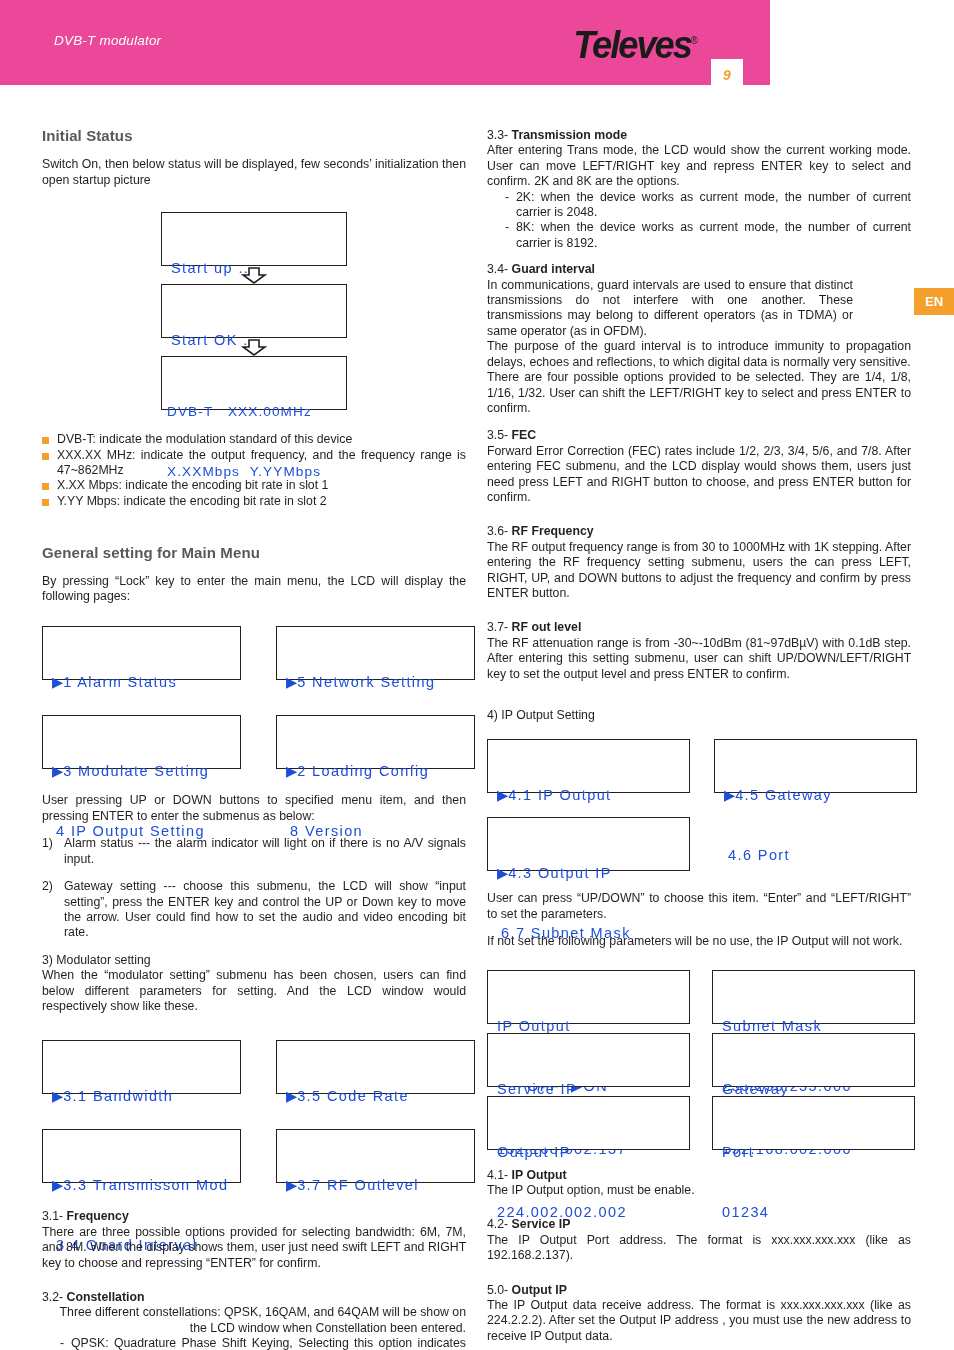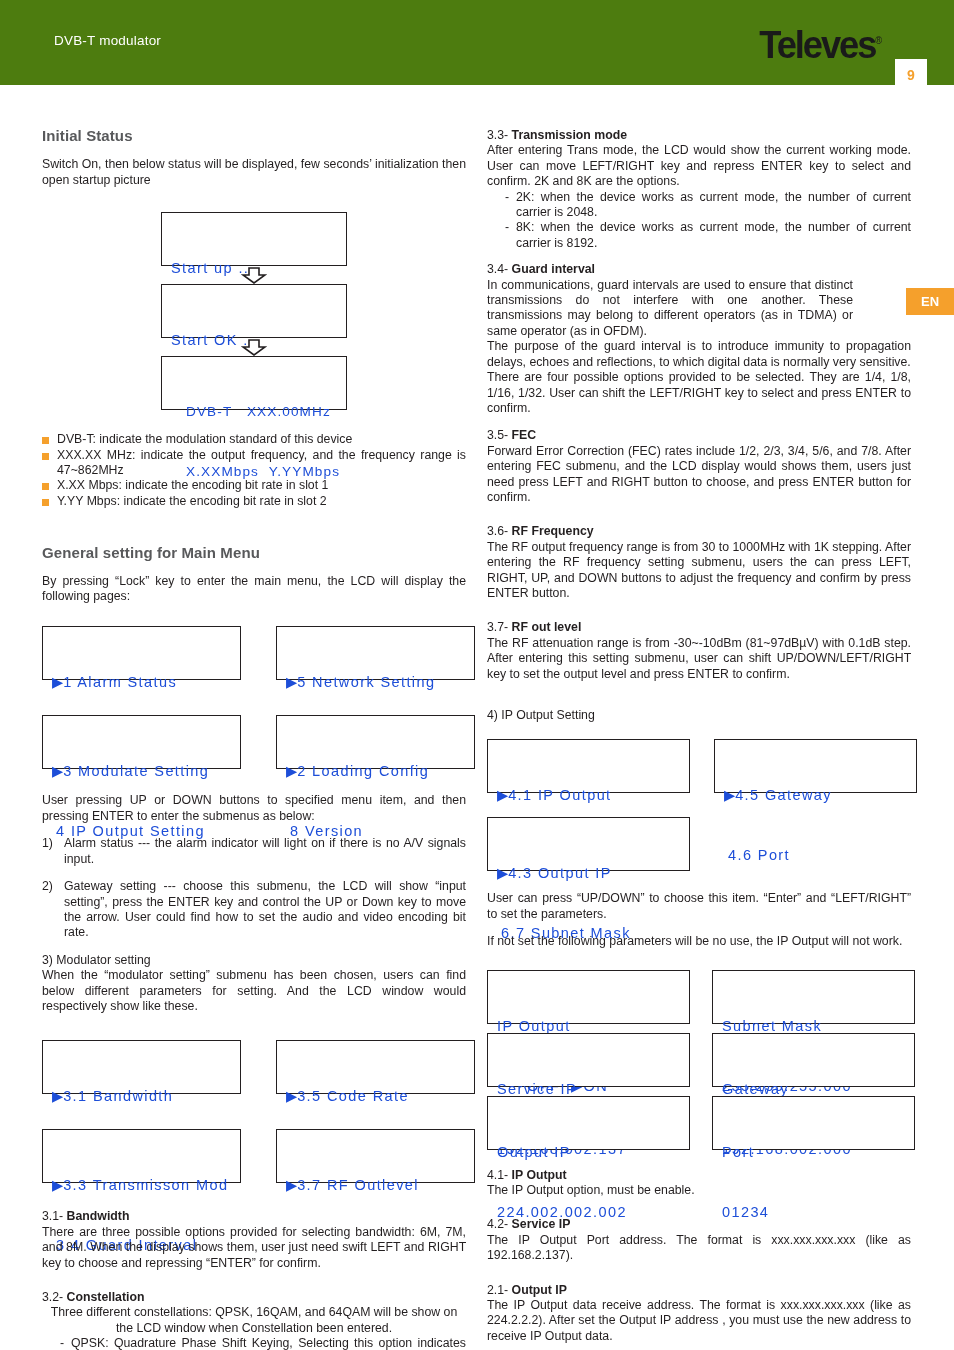--- a/index.html
+++ b/index.html
@@ -11,23 +11,24 @@
     font-family: "Liberation Sans", sans-serif;
     color: #231f20;
     position: relative;
     overflow: hidden;
   }
 
   
   .header {
     position: absolute;
     top: 0; left: 0;
-    width: 954px;
+    width: 770px;
     height: 85px;
-    background: #4d7c0f;
+    background: #ec4899;
+    font-style: italic;
   }
   .header-title {
     position: absolute;
     left: 54px;
     top: 33px;
     font-size: 13.5px;
     color: #ffffff;
     letter-spacing: .2px;
   }
   .brand {
@@ -63,21 +64,21 @@
     color: #f5a02c;
     font-weight: bold;
     font-size: 14px;
   }
 
   
   .lang-tab {
     position: absolute;
     right: 0;
     top: 288px;
-    width: 48px;
+    width: 40px;
     height: 27px;
     background: #f5a02c;
     color: #ffffff;
     font-weight: bold;
     font-size: 13px;
     display: flex;
     align-items: center;
     justify-content: center;
   }
 
@@ -95,21 +96,21 @@
   h2.section {
     font-size: 15px;
     font-weight: bold;
     color: #58595b;
     margin: 0 0 14px 0;
     letter-spacing: .1px;
   }
   h2.section.tight { margin-bottom: 13px; }
 
   p { margin: 0 0 12px 0; text-align: justify; }
-  p.nojust { text-align: center; }
+  p.nojust { text-align: right; }
   p.tight { margin-bottom: 0; }
   b { font-weight: normal; }
 
   .subhead {
     margin: 0;
     font-size: 12.3px;
     line-height: 15.4px;
   }
   .subhead .num { color: #231f20; }
   .subhead .ttl { font-weight: bold; }
@@ -241,21 +242,21 @@
       <span class="ln">Start OK ...</span>
       <span class="ln"></span>
     </div>
   </div>
   <div class="arrow-down">
     <svg width="26" height="17" viewBox="0 0 26 17">
         <path d="M8 1 H18 V8 H24 L13 16 L2 8 H8 Z" fill="#ffffff" stroke="#231f20" stroke-width="1.6"></path>
       </svg>
   </div>
   <div class="lcd-stack" style="width:186px">
-    <div class="lcd lcd-2line" style="padding-left:24px; letter-spacing:1.1px; font-size:13.6px;">
+    <div class="lcd lcd-2line" style="padding-left:5px; letter-spacing:1.1px; font-size:13.6px;">
       <span class="ln"><span>DVB-T</span>&nbsp;&nbsp;&nbsp;<span>XXX.00MHz</span></span>
       <span class="ln"><span>X.XXMbps</span>&nbsp;&nbsp;<span>Y.YYMbps</span></span>
     </div>
   </div>
 
   <div style="height:22px"></div>
 
   <ul class="sq">
     <li>DVB-T: indicate the modulation standard of this device</li>
     <li>XXX.XX MHz: indicate the output frequency, and the frequency range is 47~862MHz</li>
@@ -323,21 +324,21 @@
       <span class="ln"><span class="cursor">&nbsp;</span><span>3.4 Guard Interval</span></span>
     </div>
     <div class="lcd lcd-2line">
       <span class="ln"><span class="cursor">▶</span><span>3.7 RF Outlevel</span></span>
       <span class="ln"><span class="cursor">&nbsp;</span><span></span></span>
     </div>
   </div>
 
   <div style="height:26px"></div>
 
-  <p class="subhead"><span class="num">3.1- </span><b class="ttl">Bandwidth</b></p>
+  <p class="subhead"><span class="num">3.1- </span><b class="ttl">Frequency</b></p>
   <p>There are three possible options provided for selecting bandwidth: 6M, 7M, and 8M. When the display shows them, user just need swift <b>LEFT</b> and <b>RIGHT</b> key to choose and repressing “<b>ENTER</b>” for confirm.</p>
 
   <div class="spacer-xs"></div>
 
   <p class="subhead"><span class="num">3.2- </span><b class="ttl">Constellation</b></p>
   <p class="tight nojust">Three different constellations: QPSK, 16QAM, and 64QAM will be show on the LCD window when Constellation been entered.</p>
   <ul class="dash">
     <li>QPSK: Quadrature Phase Shift Keying, Selecting this option indicates the device works as DVB-S modulation mode</li>
     <li>16QAM: Quadrature Amplitude Modulation is 16</li>
     <li>64QAM: Quadrature Amplitude Modulation is 64</li>
@@ -434,20 +435,20 @@
   <p class="subhead"><span class="num">4.1- </span><b class="ttl">IP Output</b></p>
   <p>The IP Output option, must be enable.</p>
 
   <div class="spacer-xs"></div>
 
   <p class="subhead"><span class="num">4.2- </span><b class="ttl">Service IP</b></p>
   <p>The IP Output Port address. The format is xxx.xxx.xxx.xxx (like as 192.168.2.137).</p>
 
   <div class="spacer-xs"></div>
 
-  <p class="subhead"><span class="num">2.1- </span><b class="ttl">Output IP</b></p>
+  <p class="subhead"><span class="num">5.0- </span><b class="ttl">Output IP</b></p>
   <p>The IP Output data receive address. The format is xxx.xxx.xxx.xxx (like as 224.2.2.2). After set the Output IP address , you must use the new address to receive IP Output data.</p>
 
   <div class="spacer-xs"></div>
 
   <p class="subhead"><span class="num">4.4- </span><b class="ttl">Subnet Mask</b></p>
 
 </div>
 
 </body></html>

